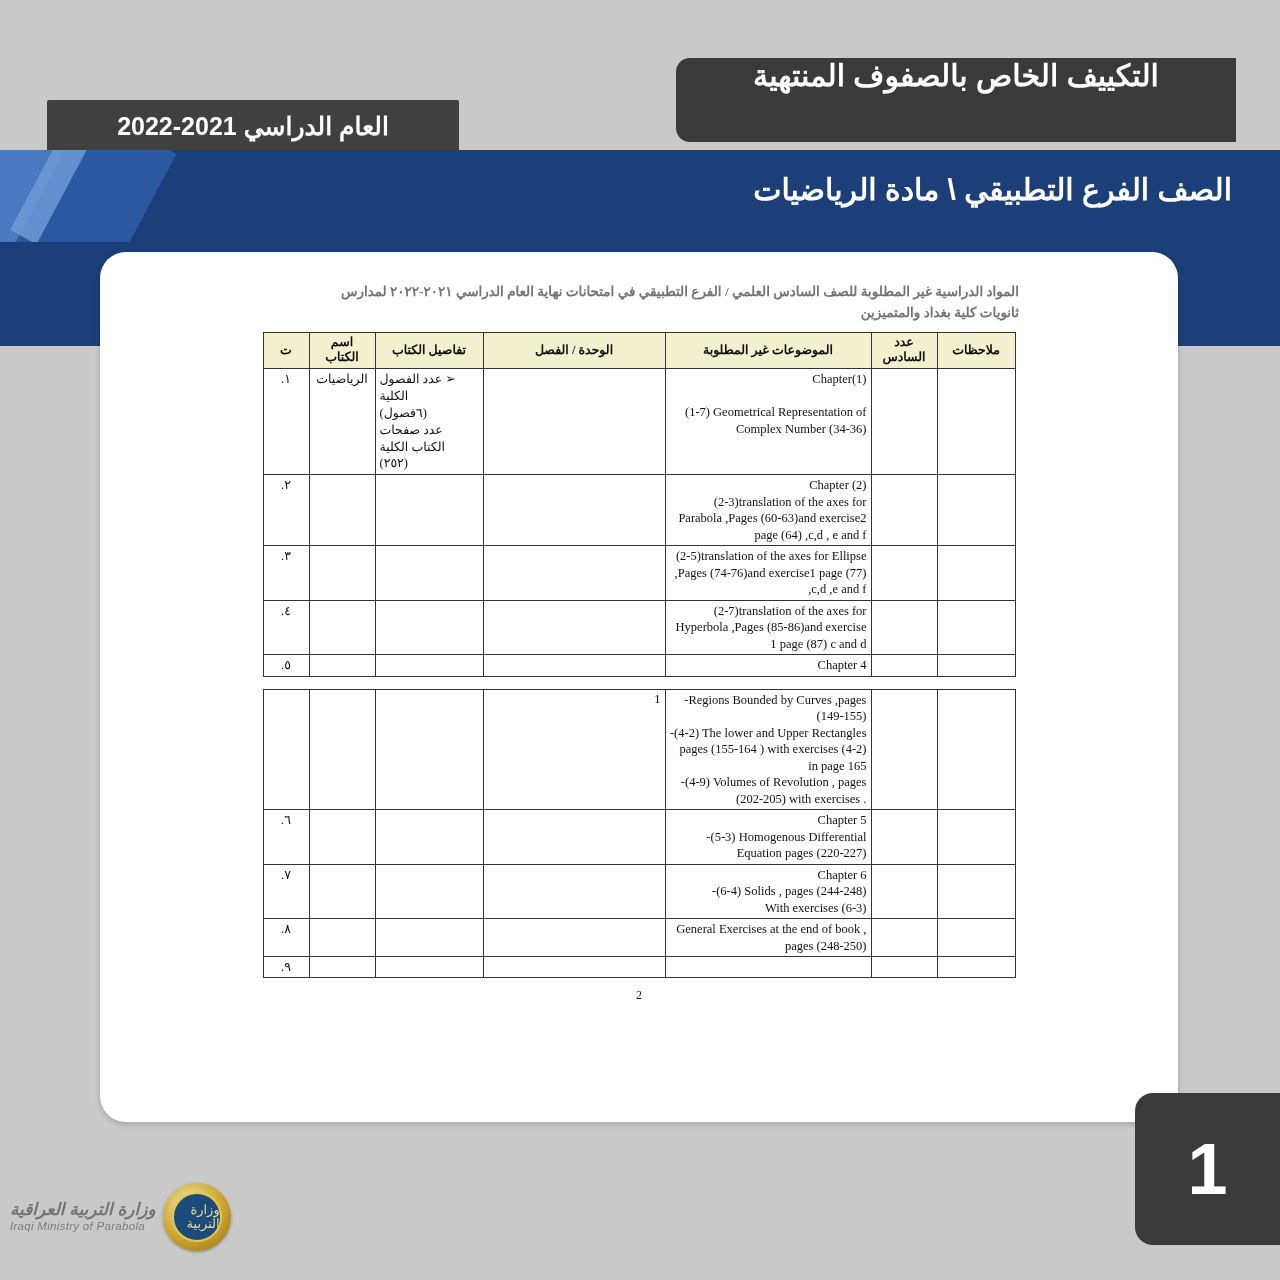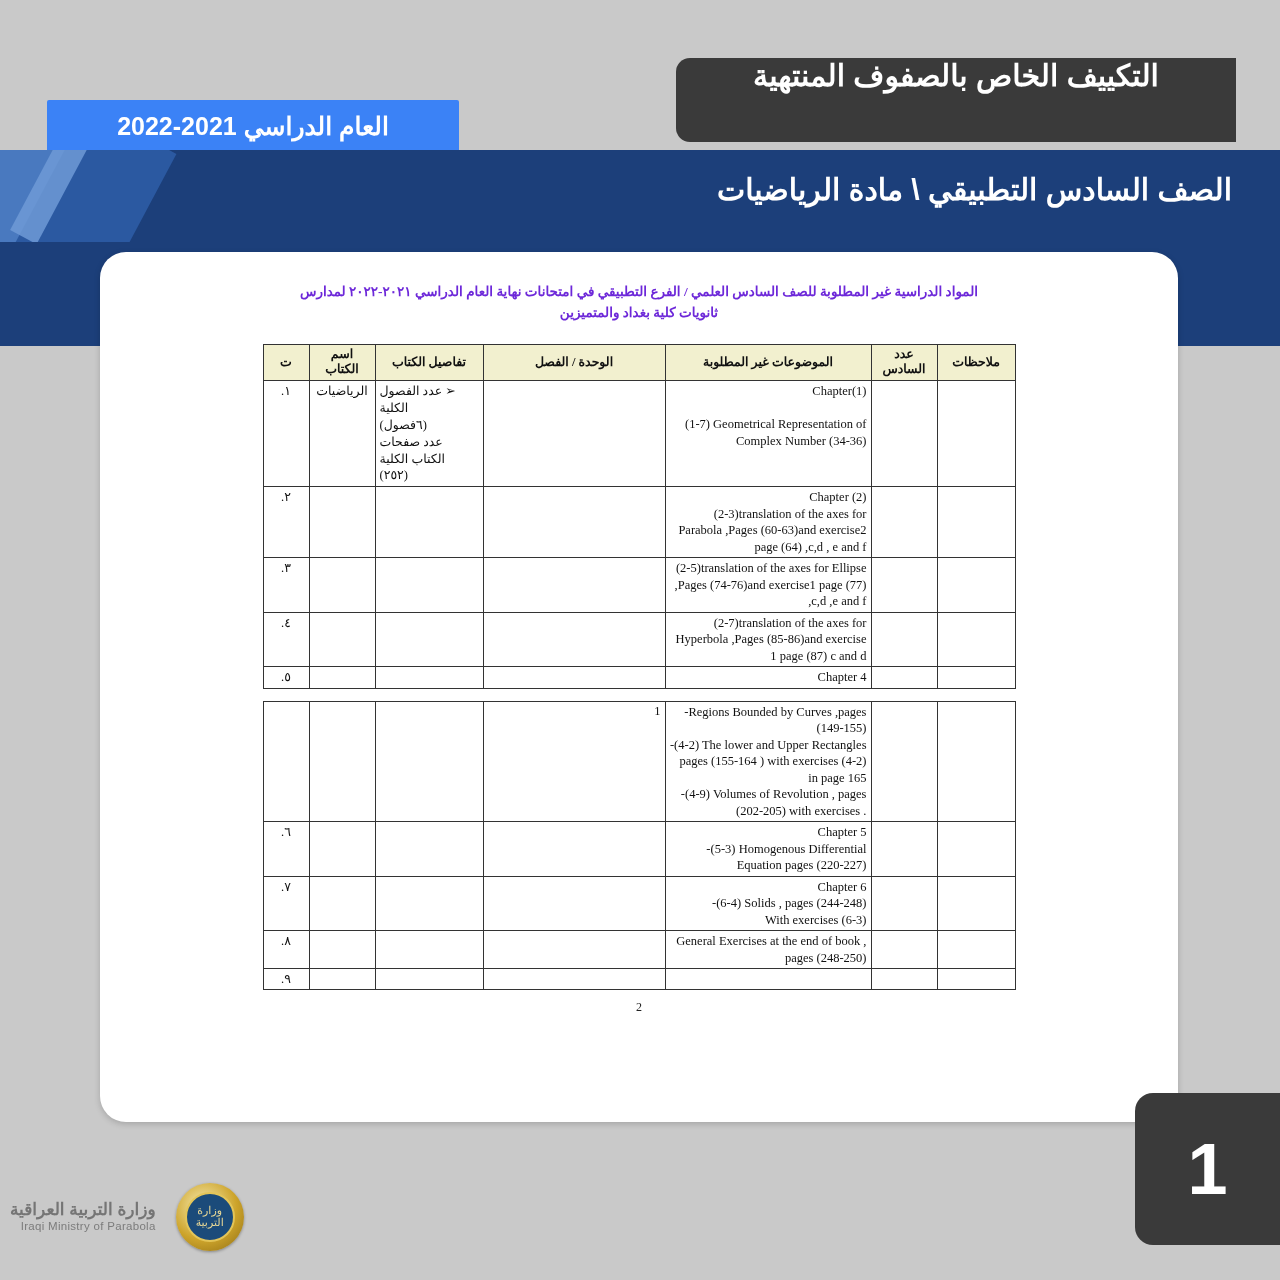--- a/index.html
+++ b/index.html
@@ -31,21 +31,21 @@
     font-weight: bold;
     direction: rtl;
     letter-spacing: 0px;
   }
 
   
   .year-ribbon {
     position: absolute;
     left: 47px; top: 100px;
     width: 412px; height: 52px;
-    background: #3b82f6;
+    background: #404040;
     display: flex; align-items: center; justify-content: center;
     border-radius: 2px;
   }
   .year-ribbon-text {
     color: #ffffff;
     font-size: 25px;
     font-weight: bold;
     direction: rtl;
   }
 
@@ -89,27 +89,26 @@
     position: absolute;
     left: 100px; top: 252px;
     width: 1078px; height: 870px;
     background: #ffffff;
     border-radius: 26px;
     box-shadow: 0 2px 6px rgba(0,0,0,.18);
     padding: 18px 22px;
   }
   .doc-title {
     direction: rtl;
-    text-align: center;
     font-family: "Liberation Serif", serif;
     font-weight: bold;
     font-size: 13.5px;
-    color: #6d28d9;
+    color: #737373;
     line-height: 1.55;
-    margin: 12px auto 20px auto;
+    margin: 12px auto 8px auto;
     width: 760px;
   }
 
   table.sheet {
     border-collapse: collapse;
     margin: 0 auto;
     width: 752px;
     direction: rtl;
     table-layout: fixed;
   }
@@ -200,24 +199,25 @@
 
   
   .ministry {
     position: absolute;
     left: 10px; bottom: 22px;
     width: 250px; height: 82px;
     display: flex; align-items: center;
   }
   .ministry-text {
     direction: rtl;
-    text-align: right;
+    text-align: left;
     color: #6f6f6f;
     line-height: 1.2;
-    margin-right: 20px;
+    margin-right: 7px;
+    font-style: italic;
   }
   .ministry-text .ar {
     font-size: 17px;
     font-weight: bold;
     letter-spacing: 2px;
     display: block;
     color: #757575;
   }
   .ministry-text .en {
     font-size: 11.5px;
@@ -232,21 +232,21 @@
     background: radial-gradient(circle at 40% 35%, #f7ecb4 0%, #cda42b 55%, #8b6a12 100%);
     display: flex; align-items: center; justify-content: center;
     box-shadow: 0 1px 3px rgba(0,0,0,.35);
   }
   .emblem-inner {
     width: 50px; height: 50px;
     border-radius: 50%;
     background: #1b4b7a;
     border: 2px solid #e3c558;
     display:flex; align-items:center; justify-content:center;
-    color:#e8d896; font-size:11px; text-align:center; line-height:1.05;
+    color:#e8d896; font-size:13px; line-height:1.05;
     direction: rtl;
     overflow: hidden;
   }
 </style>
 </head>
 <body>
 
 <div class="page">
 
   <div class="blue-left"></div>
@@ -256,21 +256,21 @@
   </div>
 
   <div class="year-ribbon">
     <div class="year-ribbon-text">العام الدراسي 2021-2022</div>
   </div>
 
   <div class="blue-band">
     <div class="slash s1"></div>
     <div class="slash s2"></div>
     <div class="slash s3"></div>
-    <div class="blue-title">الصف السادس التطبيقي \ مادة الرياضيات</div>
+    <div class="blue-title">الصف الفرع التطبيقي \ مادة الرياضيات</div>
   </div>
 
   <div class="card">
     <div class="doc-title">
       <div>المواد الدراسية غير المطلوبة للصف السادس العلمي / الفرع التطبيقي في امتحانات نهاية العام الدراسي ٢٠٢١-٢٠٢٢ لمدارس</div>
       <div>ثانويات كلية بغداد والمتميزين</div>
     </div>
 
     <table class="sheet">
       <colgroup>

